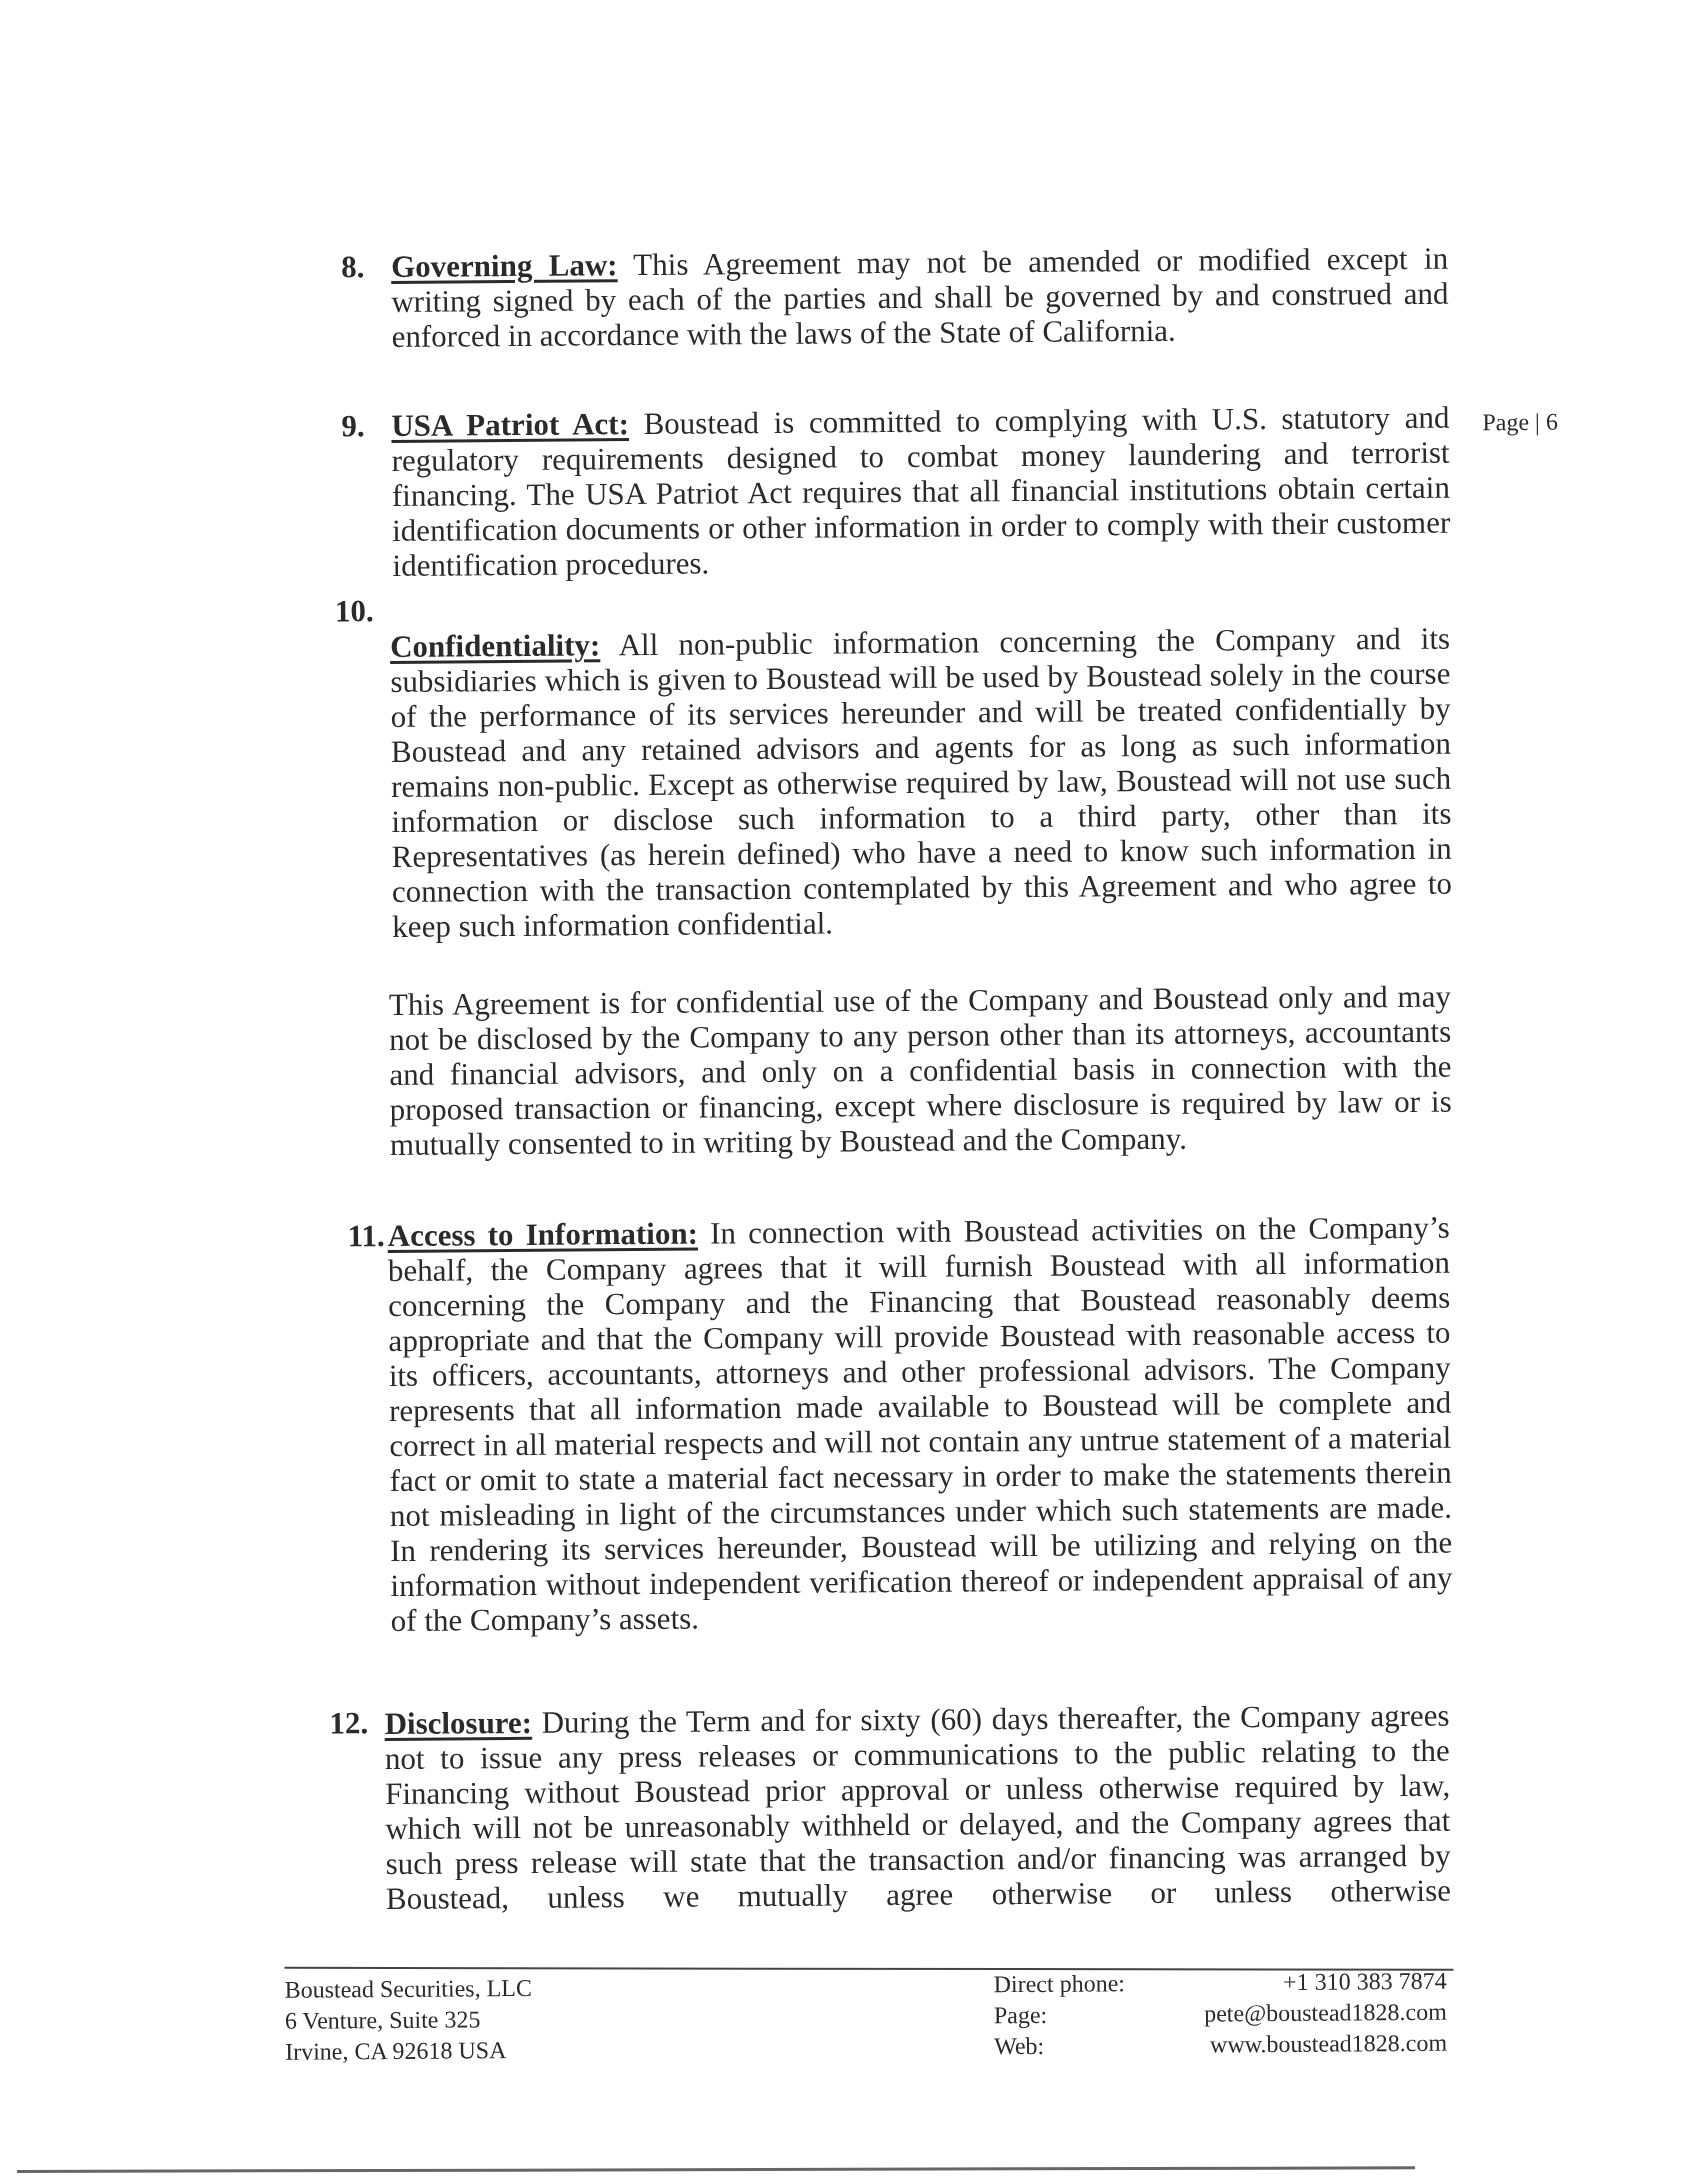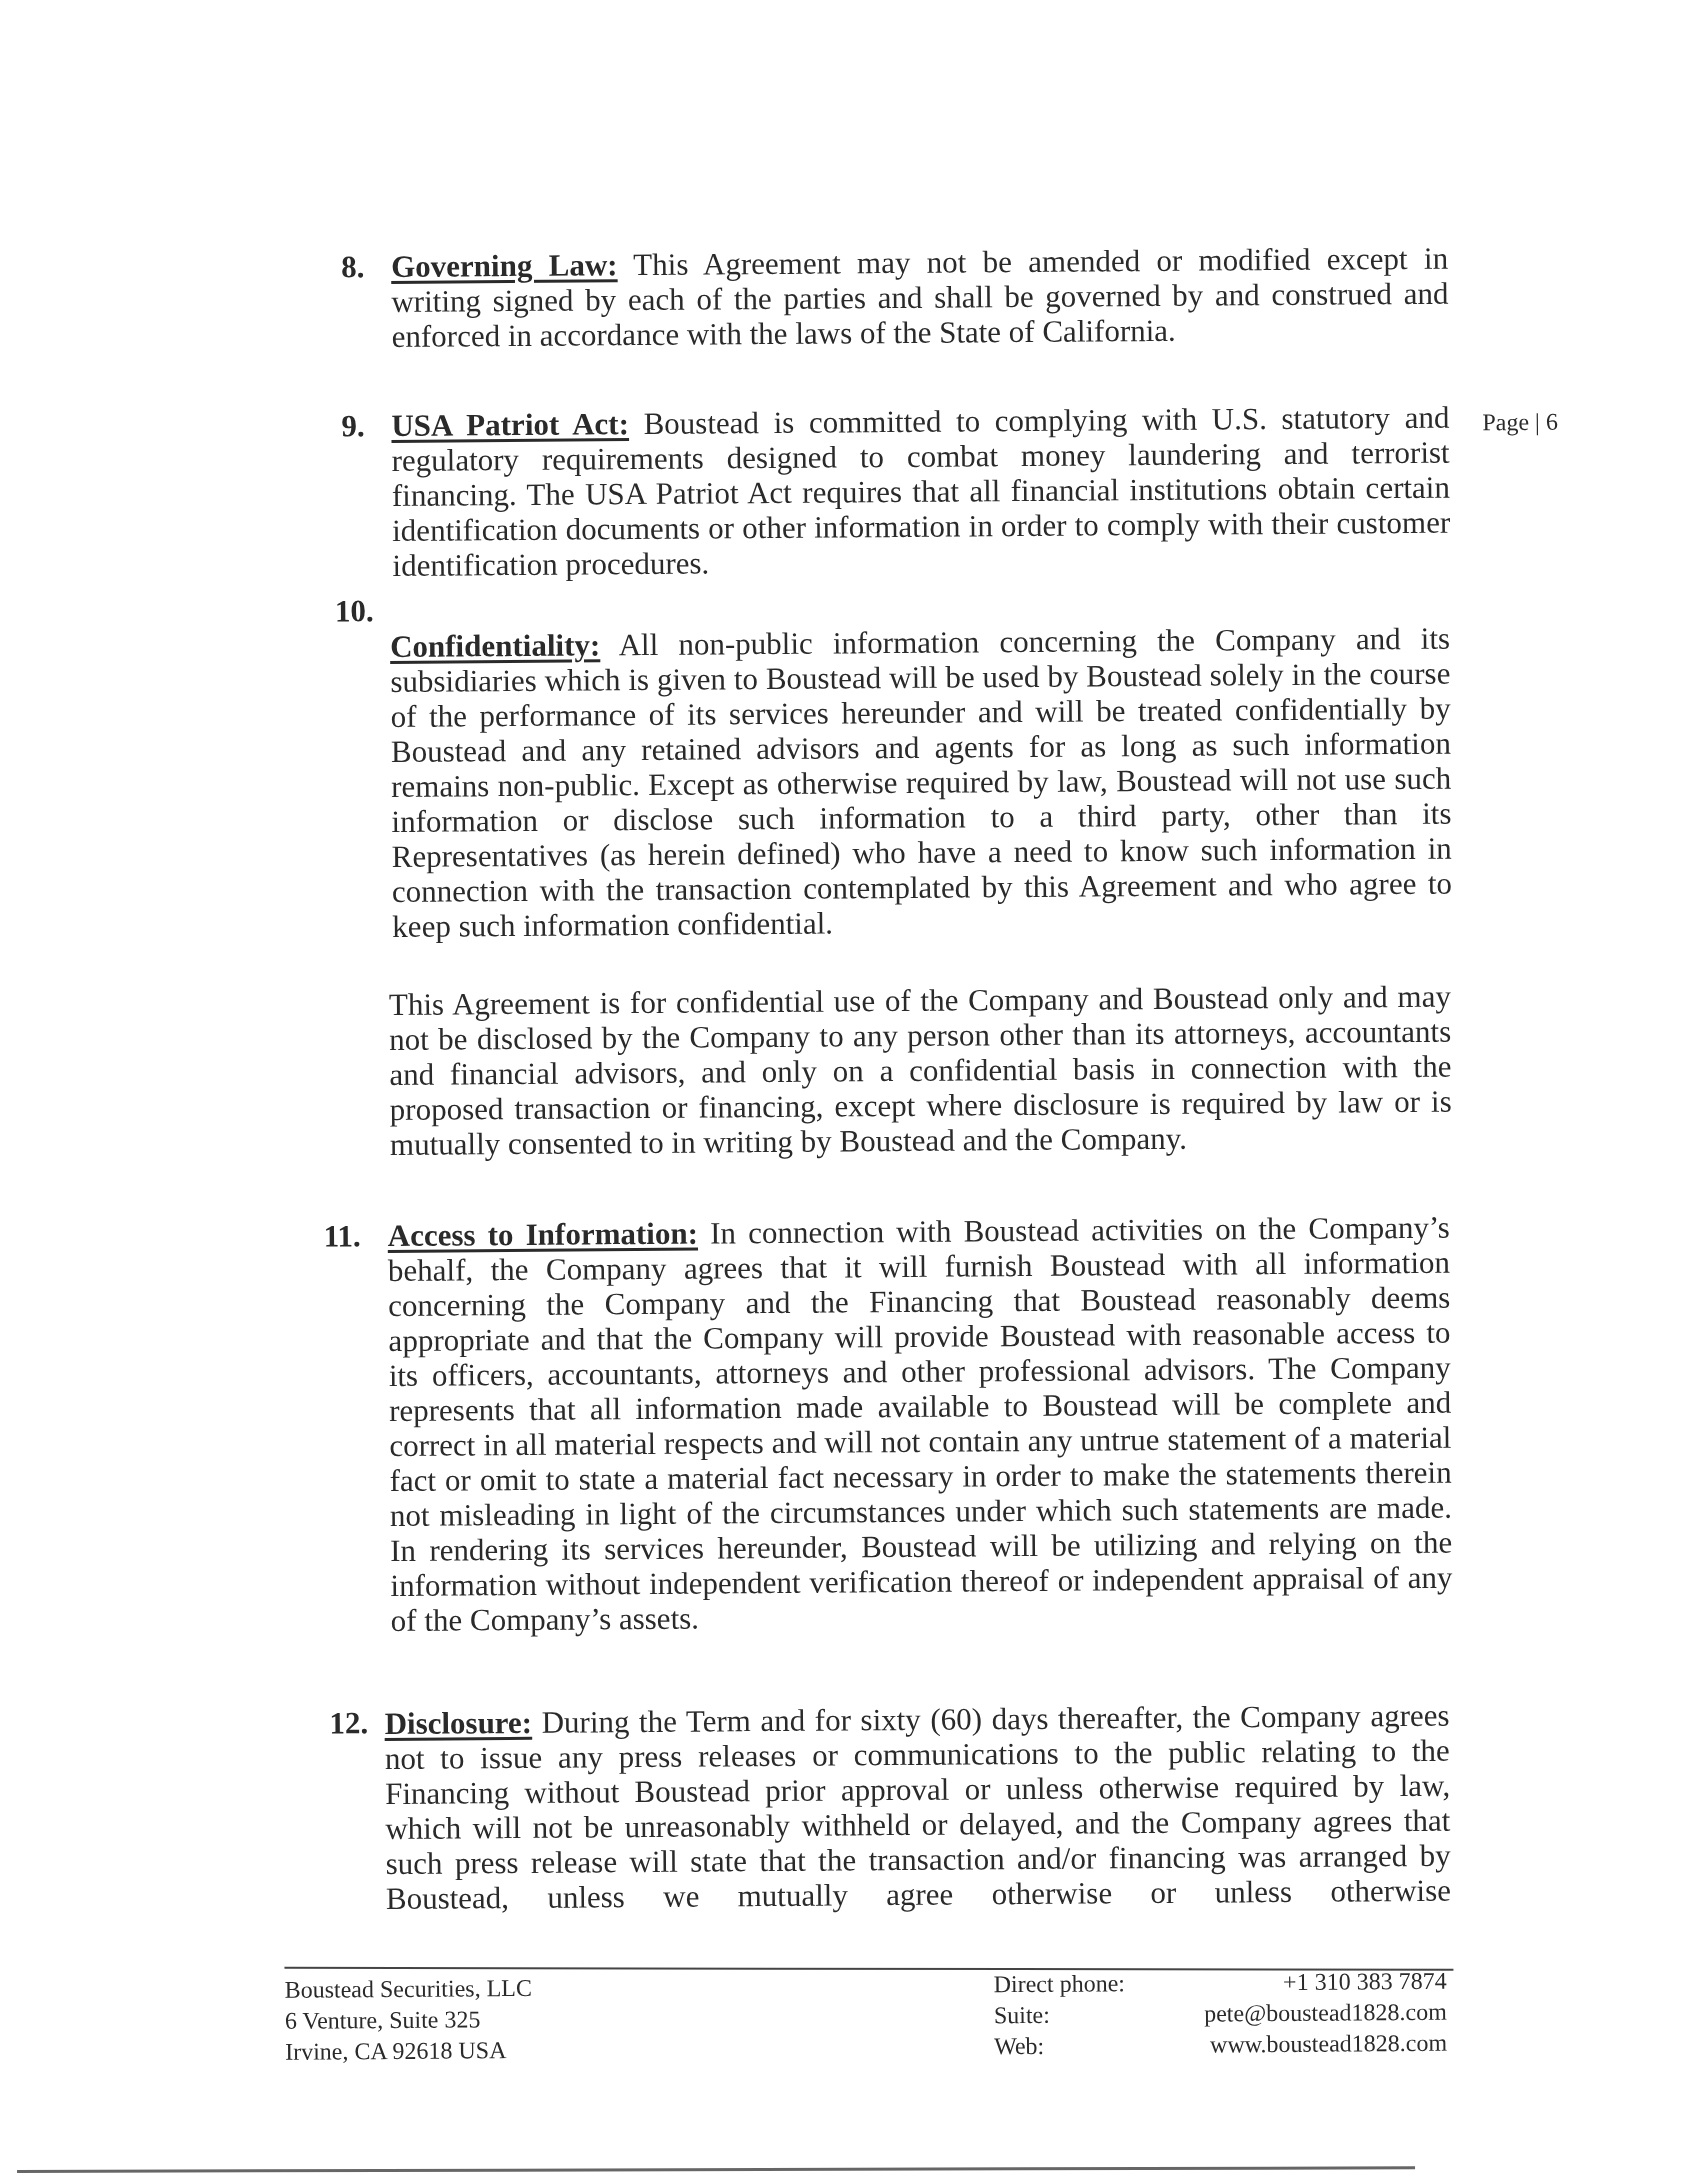--- a/index.html
+++ b/index.html
@@ -39,42 +39,42 @@
 
   <div class="page-num">Page | 6</div>
 
   <div class="sec">
     <div class="num" style="left:330px; top:596px;">10.</div>
     <div class="body" style="left:385px; top:632px; width:1060px;"><span class="hd">Confidentiality:</span><span> All non-public information concerning the Company and its subsidiaries which is given to Boustead will be used by Boustead solely in the course of the performance of its services hereunder and will be treated confidentially by Boustead and any retained advisors and agents for as long as such information remains non-public. Except as otherwise required by law, Boustead will not use such information or disclose such information to a third party, other than its Representatives (as herein defined) who have a need to know such information in connection with the transaction contemplated by this Agreement and who agree to keep such information confidential.</span></div>
     <div class="body" style="left:381px; top:990px; width:1062px;">This Agreement is for confidential use of the Company and Boustead only and may not be disclosed by the Company to any person other than its attorneys, accountants and financial advisors, and only on a confidential basis in connection with the proposed transaction or financing, except where disclosure is required by law or is mutually consented to in writing by Boustead and the Company.</div>
   </div>
 
   <div class="sec">
-    <div class="num" style="left:314px; top:1221px;">11.</div>
+    <div class="num" style="left:338px; top:1221px;">11.</div>
     <div class="body" style="left:378px; top:1221px; width:1062px;"><span class="hd">Access to Information:</span><span> In connection with Boustead activities on the Company’s behalf, the Company agrees that it will furnish Boustead with all information concerning the Company and the Financing that Boustead reasonably deems appropriate and that the Company will provide Boustead with reasonable access to its officers, accountants, attorneys and other professional advisors. The Company represents that all information made available to Boustead will be complete and correct in all material respects and will not contain any untrue statement of a material fact or omit to state a material fact necessary in order to make the statements therein not misleading in light of the circumstances under which such statements are made. In rendering its services hereunder, Boustead will be utilizing and relying on the information without independent verification thereof or independent appraisal of any of the Company’s assets.</span></div>
   </div>
 
   <div class="sec">
     <div class="num" style="left:316px; top:1708px;">12.</div>
     <div class="body" style="left:371px; top:1709px; width:1065px; text-align-last: justify;"><span class="hd">Disclosure:</span><span> During the Term and for sixty (60) days thereafter, the Company agrees not to issue any press releases or communications to the public relating to the Financing without Boustead prior approval or unless otherwise required by law, which will not be unreasonably withheld or delayed, and the Company agrees that such press release will state that the transaction and/or financing was arranged by Boustead, unless we mutually agree otherwise or unless otherwise</span></div>
   </div>
 
   <div class="footer-rule"></div>
   <div class="footer f-left">
     <div>Boustead Securities, LLC</div>
     <div>6 Venture, Suite 325</div>
     <div>Irvine, CA 92618 USA</div>
   </div>
   <div class="footer f-right">
     <div class="f-row">
       <span>Direct phone:</span>
       <span>+1 310 383 7874</span>
     </div>
     <div class="f-row">
-      <span>Suite:</span>
+      <span>Page:</span>
       <span>pete@boustead1828.com</span>
     </div>
     <div class="f-row">
       <span>Web:</span>
       <span>www.boustead1828.com</span>
     </div>
   </div>
 
   <div class="bottom-rule"></div>
 </div>

